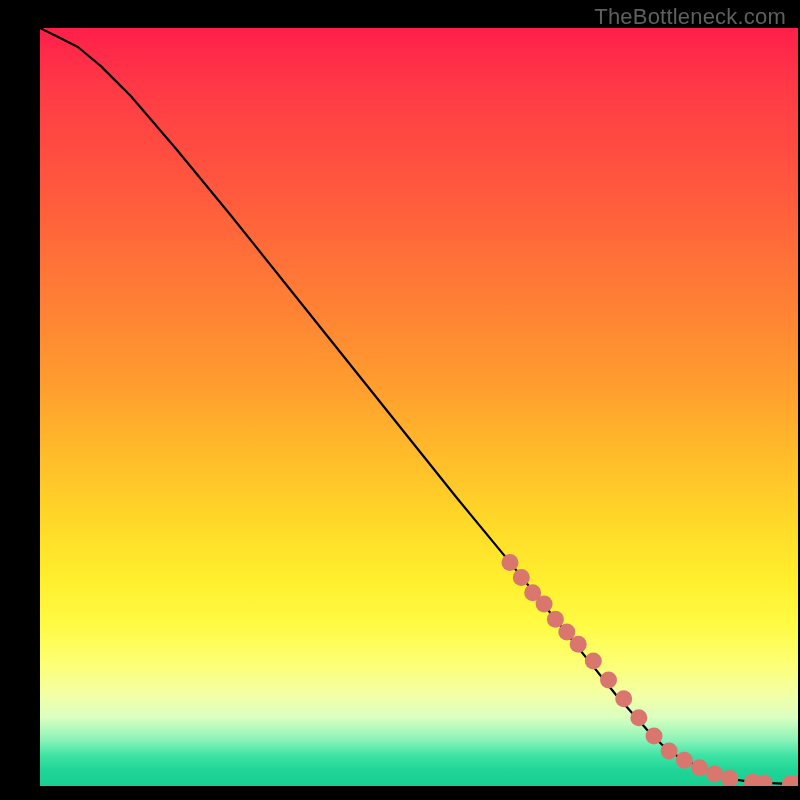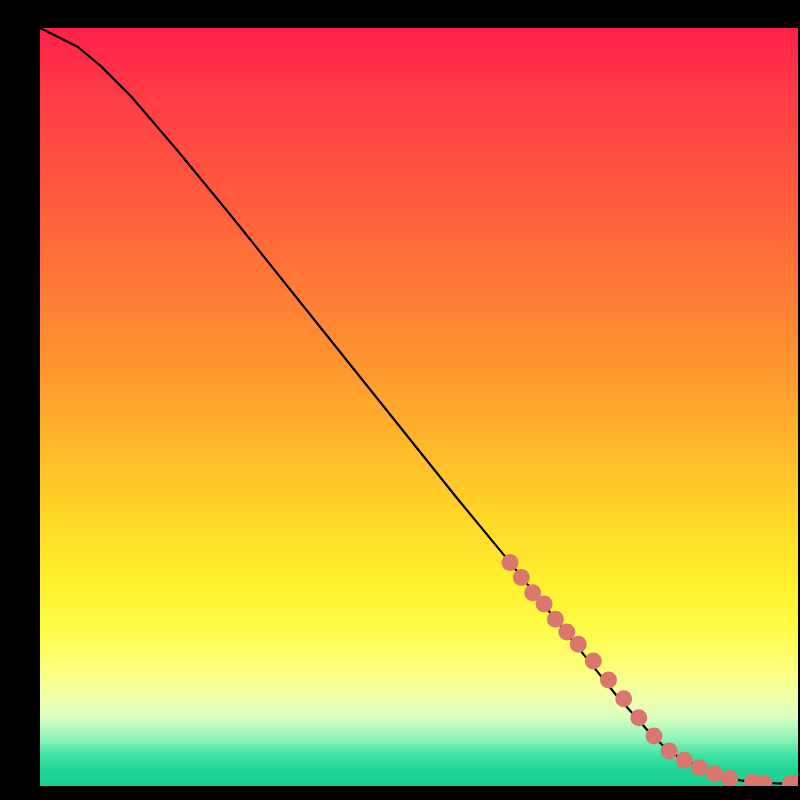--- a/index.html
+++ b/index.html
@@ -64,20 +64,21 @@
     inset: 0;
     width: 100%;
     height: 100%;
   }
 </style>
 </head>
 <body>
 
 <div class="frame">
 
+  <div class="attribution">TheBottleneck.com</div>
 
   <div class="plot-area">
     <div class="gradient-bg"></div>
     <svg class="overlay" viewBox="0 0 758 758" preserveAspectRatio="none">
       <path id="curve-path" fill="none" stroke="#000" stroke-width="2.2" stroke-linecap="round" stroke-linejoin="round" d="M0.0 0.0 L15.2 7.6 L37.9 19.0 L60.6 37.9 L91.0 68.2 L136.4 121.3 L189.5 185.7 L265.3 280.5 L341.1 375.2 L416.9 470.0 L470.0 534.4 L515.4 591.2 L545.8 629.1 L576.1 667.0 L606.4 701.1 L621.6 716.3 L636.7 727.7 L651.9 735.3 L667.0 742.8 L682.2 748.1 L697.4 751.9 L712.5 754.2 L727.7 755.0 L742.8 755.7 L758.0 755.7"></path>
       <g id="marker-group">
           <circle cx="470.0" cy="534.4" r="8.5" fill="#d9776f"></circle>
           <circle cx="481.3" cy="549.5" r="8.5" fill="#d9776f"></circle>
           <circle cx="492.7" cy="564.7" r="8.5" fill="#d9776f"></circle>
           <circle cx="504.1" cy="576.1" r="8.5" fill="#d9776f"></circle>

